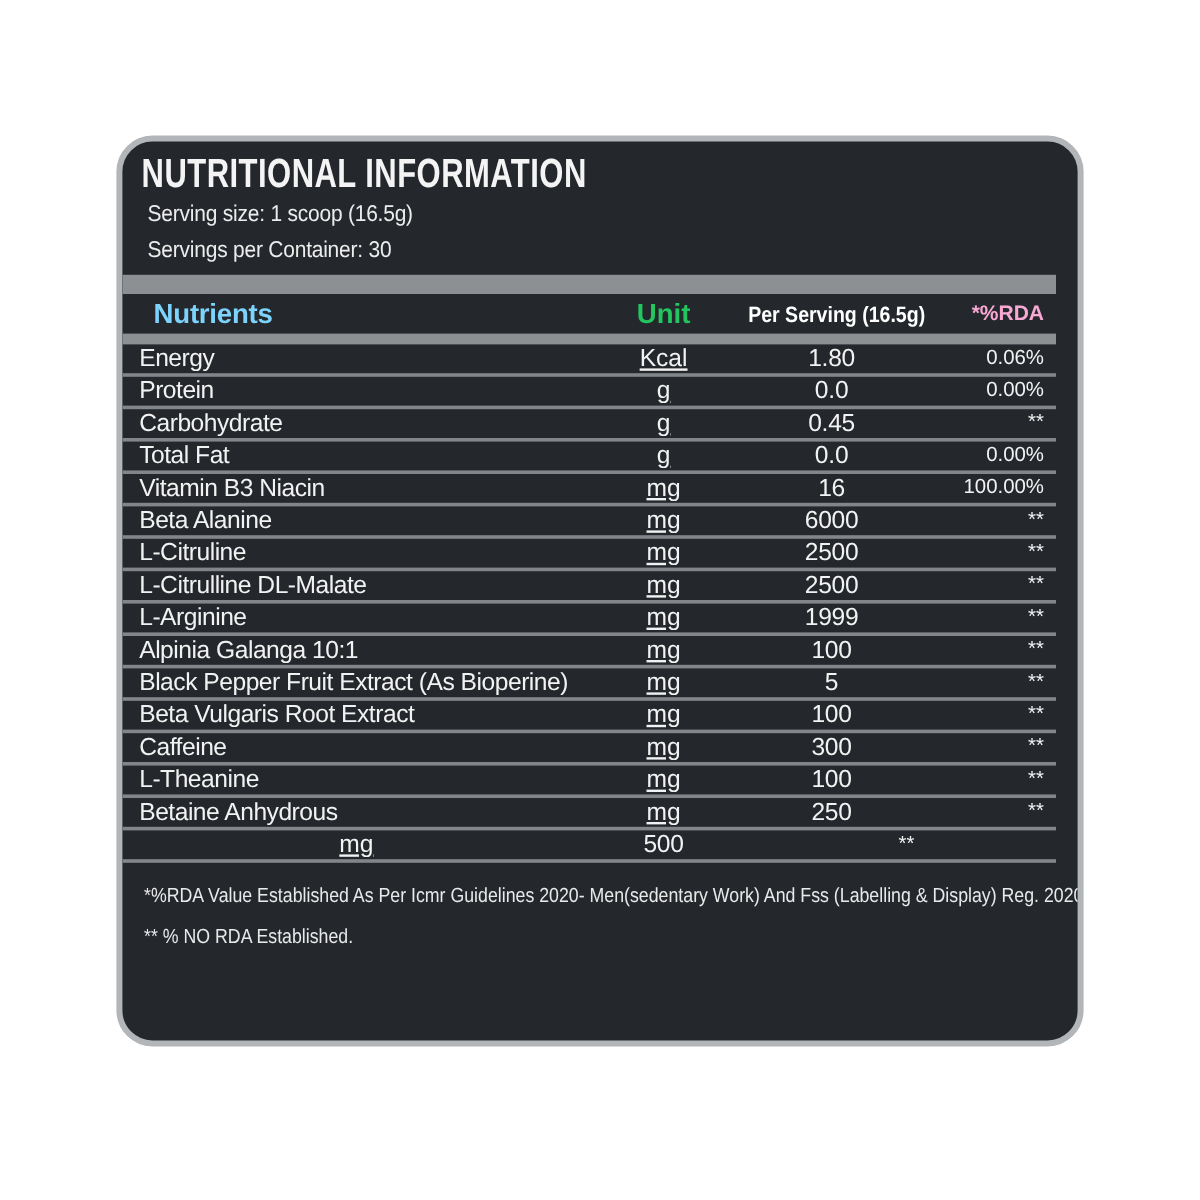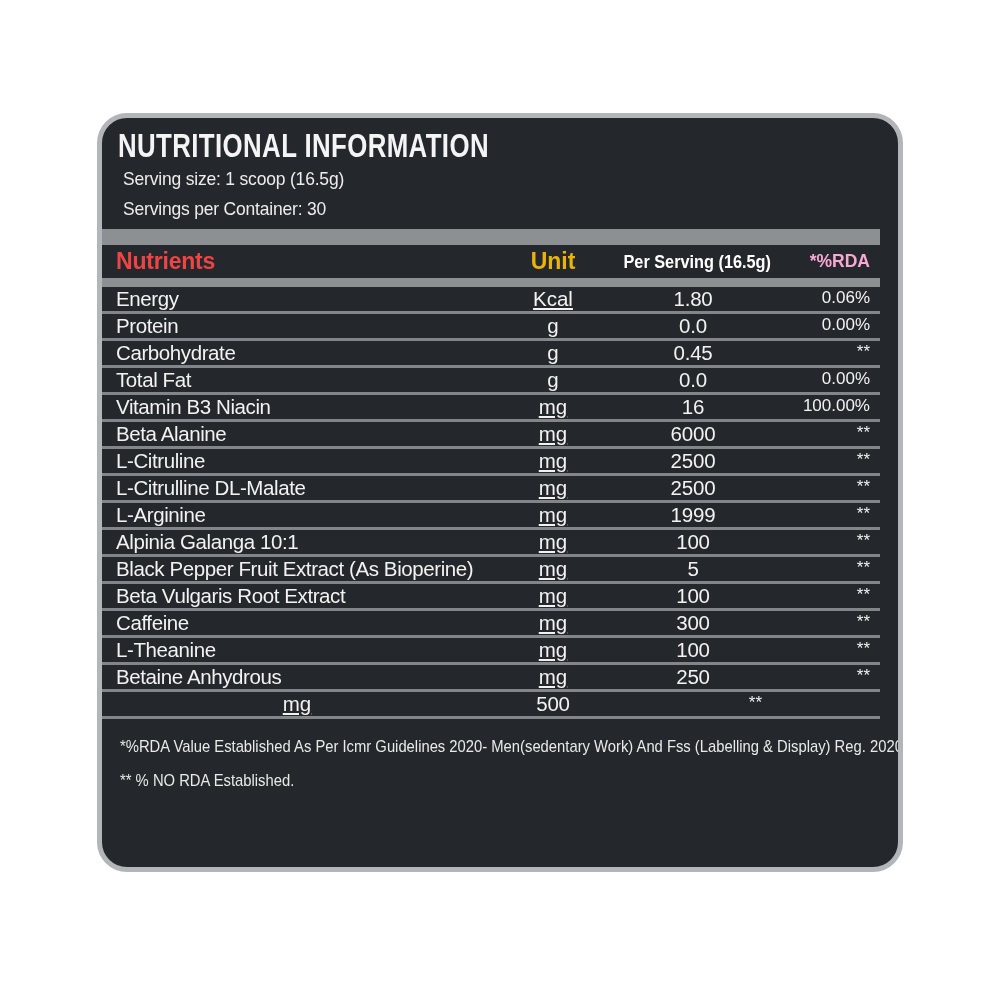--- a/index.html
+++ b/index.html
@@ -65,31 +65,31 @@
   .grid-row {
     display: grid;
     grid-template-columns: 390px 122px 158px 1fr;
     align-items: center;
     box-sizing: border-box;
   }
   .header-row {
     height: 33px;
   }
   .h-name {
-    padding-left: 14px;
+    padding-left: 26px;
     font-size: 23px;
     font-weight: bold;
     letter-spacing: -0.2px;
-    color: #ef4444;
+    color: #7dd3fc;
   }
   .h-unit {
     text-align: center;
     font-size: 23px;
     font-weight: bold;
-    color: #eab308;
+    color: #22c55e;
   }
   .h-serving {
     text-align: center;
     font-size: 18.5px;
     font-weight: bold;
     color: #ffffff;
     transform: scaleX(0.88);
     transform-origin: center;
     white-space: nowrap;
   }

